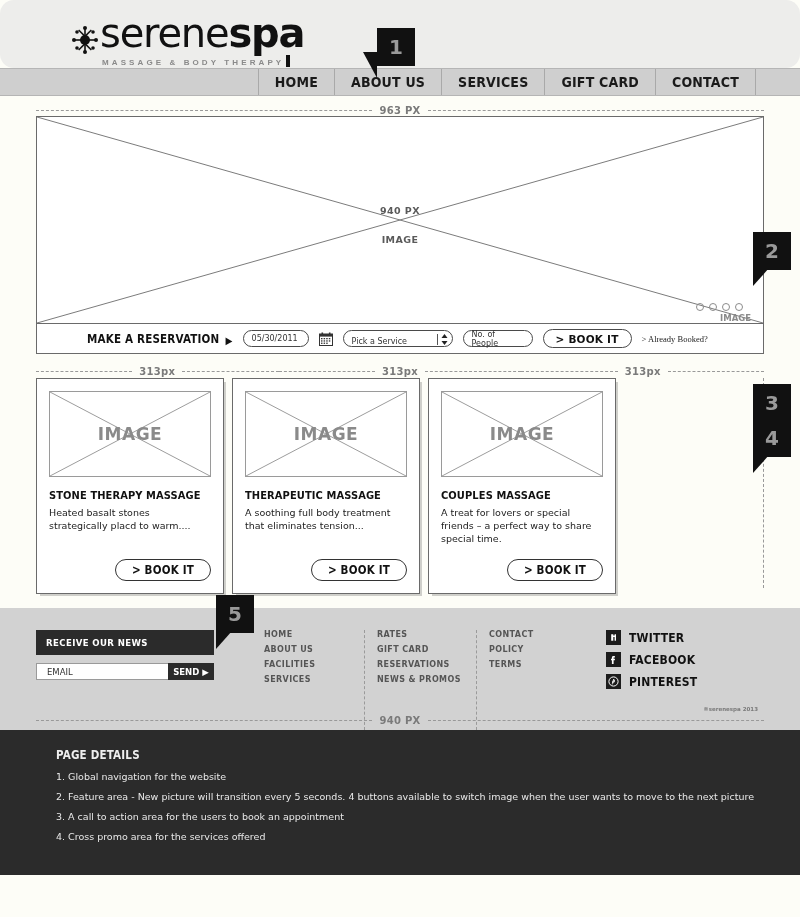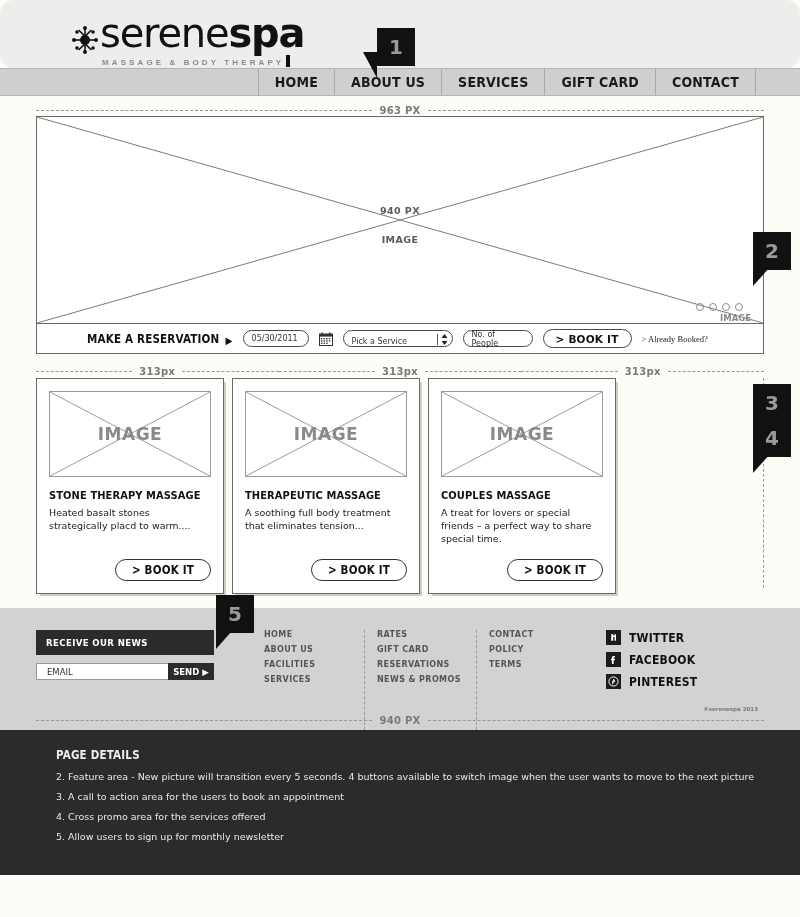--- a/index.html
+++ b/index.html
@@ -563,17 +563,17 @@
 
   <div class="measure footer-measure">
     <span class="mline"></span>
     <span class="mlabel">940 PX</span>
     <span class="mline"></span>
   </div>
 </div>
 
 <div class="details">
   <div class="details-title">PAGE DETAILS</div>
+  <div class="details-item">1. Global navigation for the website</div>
   <div class="details-item">2. Feature area - New picture will transition every 5 seconds. 4 buttons available to switch image when the user wants to move to the next picture</div>
   <div class="details-item">3. A call to action area for the users to book an appointment</div>
   <div class="details-item">4. Cross promo area for the services offered</div>
-  <div class="details-item">5. Allow users to sign up for monthly newsletter</div>
 </div>
 
 </body></html>

